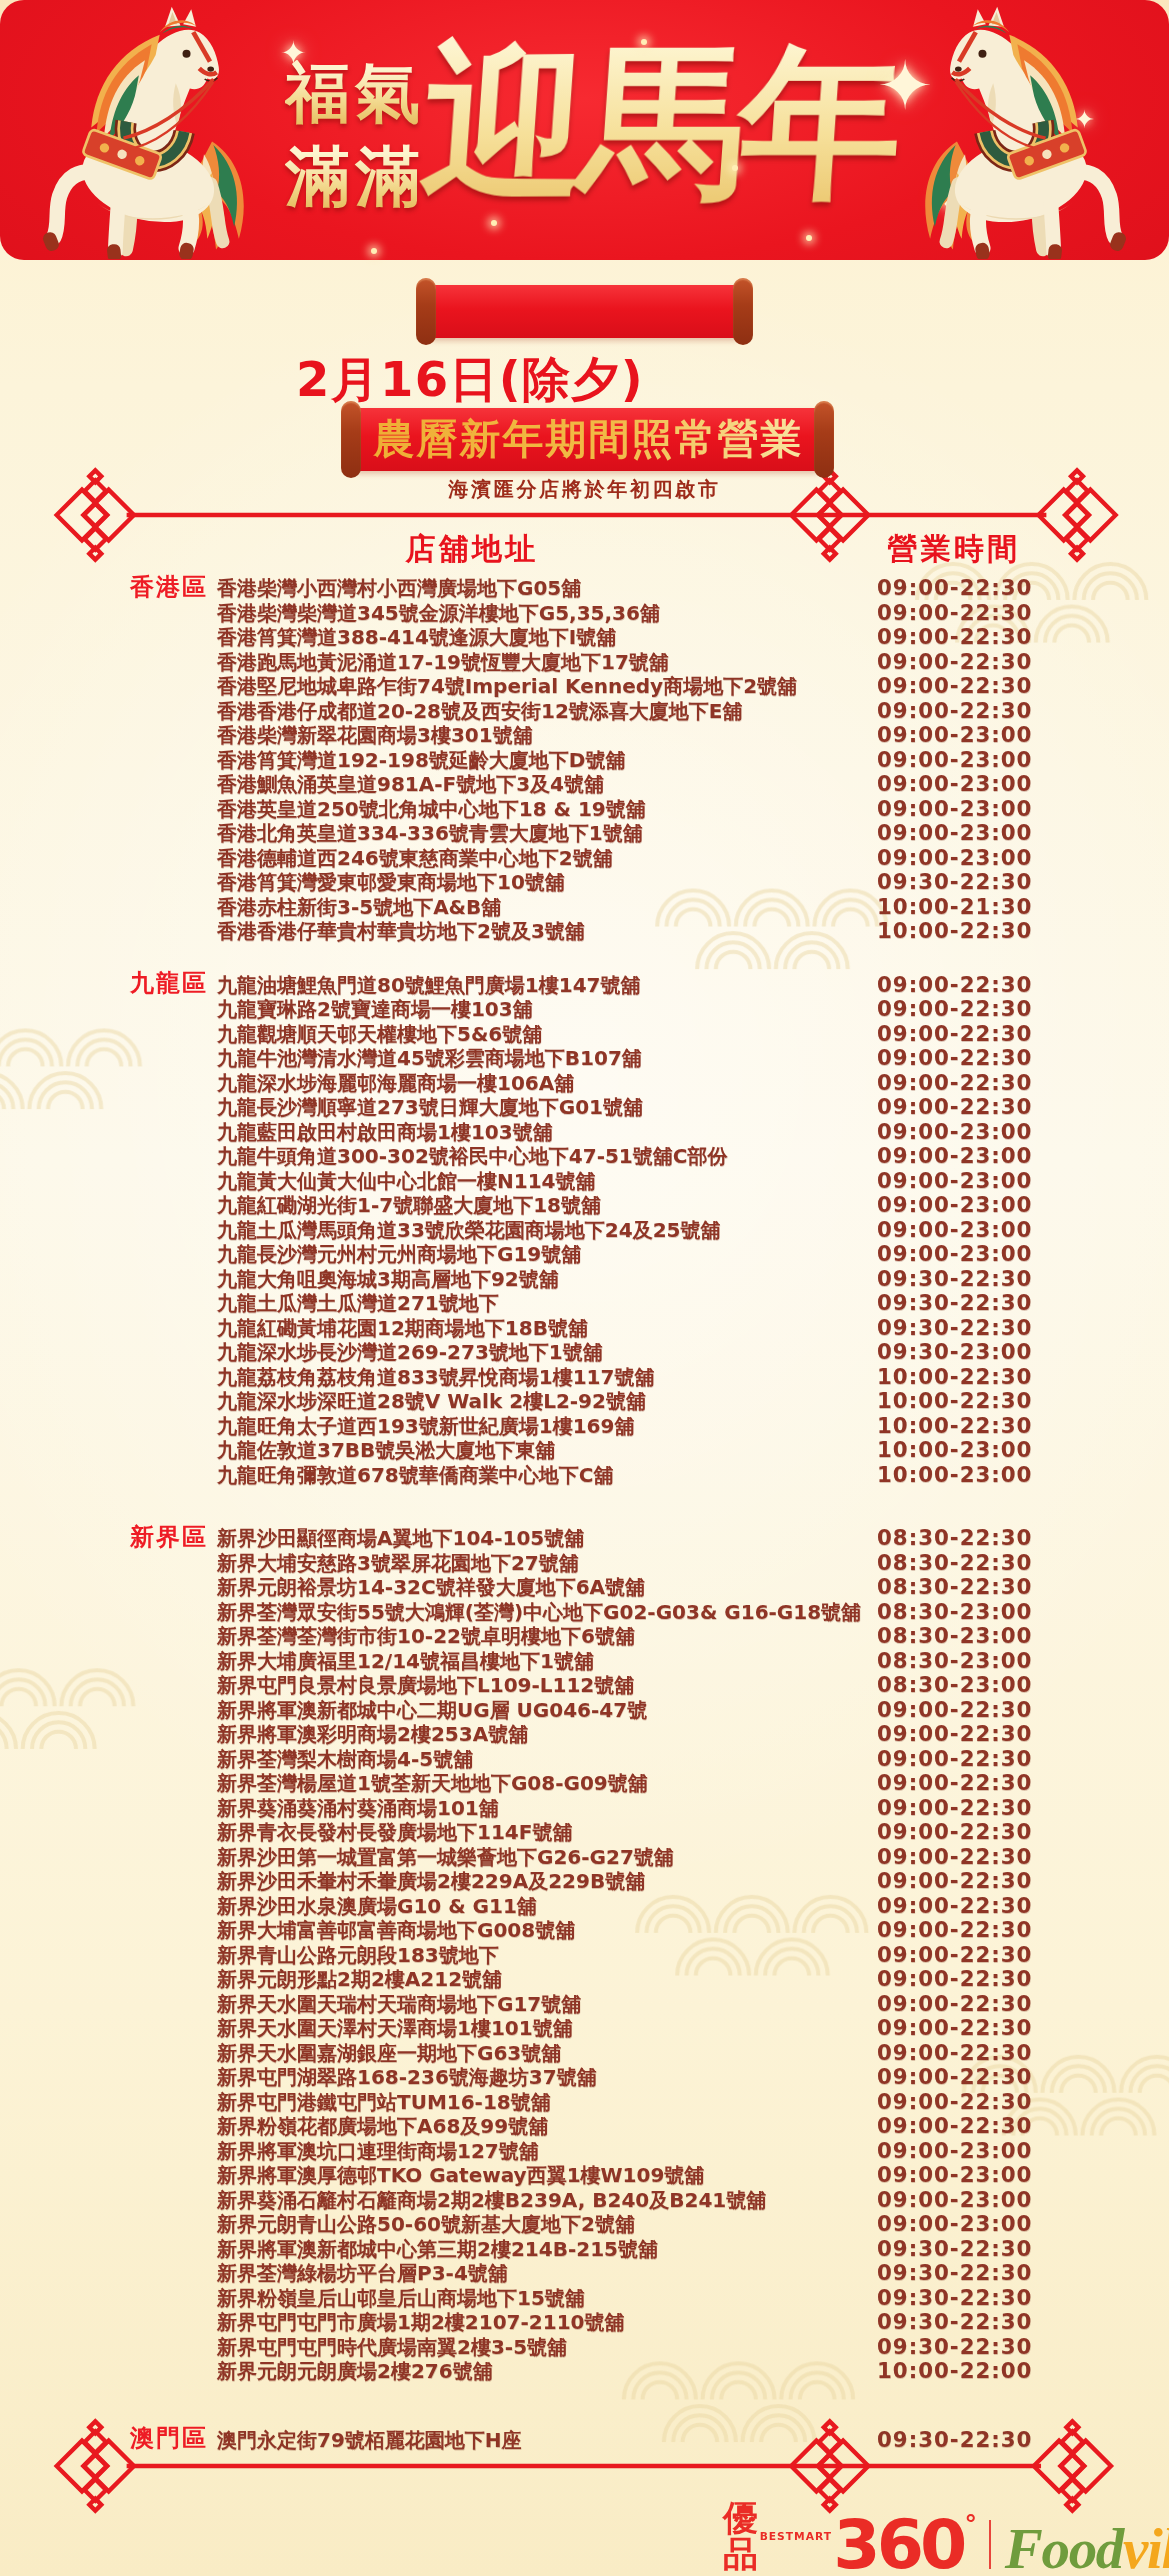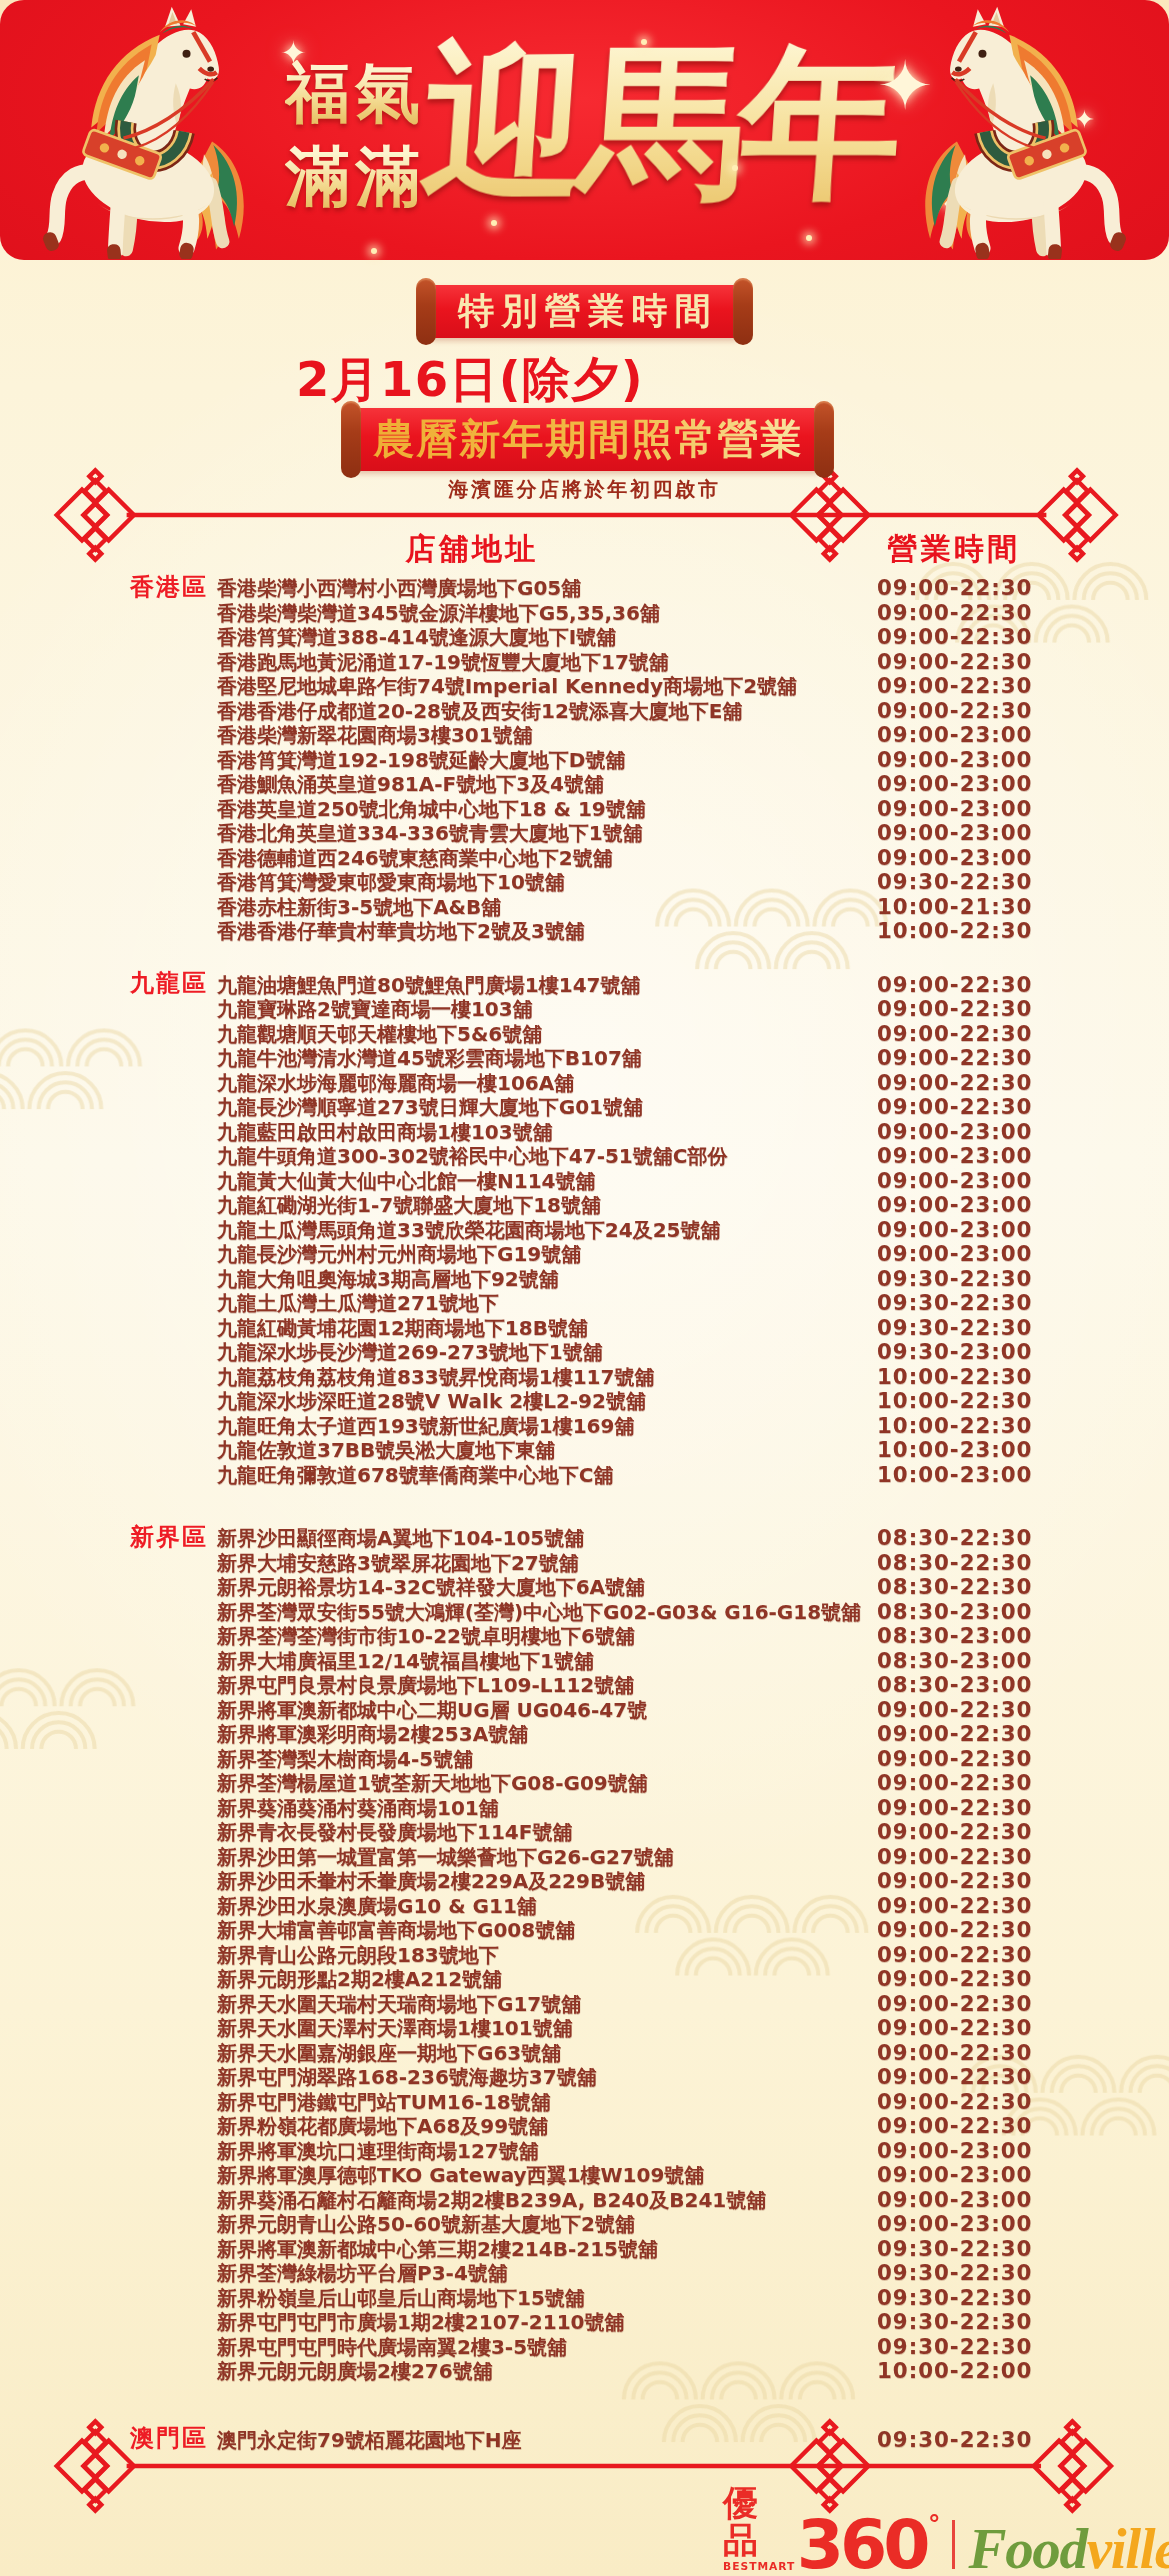--- a/index.html
+++ b/index.html
@@ -80,21 +80,21 @@
   .row { position:relative; height:24.5px; line-height:24.5px; white-space:nowrap; }
   .region-label { position:absolute; left:0; top:-1.3px; font-size:24px; font-weight:bold; color:#ee1c25; letter-spacing:2px; }
   .addr { display:block; margin-left:87px; font-size:20px; font-weight:bold; color:#8f3526;
     text-shadow:0.3px 0.7px 0 rgba(120,40,20,.25); }
   .time { position:absolute; left:747px; top:0; font-size:21.3px; font-weight:bold; color:#8f3526;
     letter-spacing:1px; text-shadow:0.3px 0.7px 0 rgba(120,40,20,.25); }
 
   
   .footer { position:absolute; z-index:3; left:723px; top:2498px; height:75px; display:flex; align-items:flex-end; }
   .bm { display:flex; align-items:flex-end; color:#ea2c26; }
-  .bm-stack { display:flex; flex-direction:column; align-items:center; margin-right:1.3px; }
+  .bm-stack { display:flex; flex-direction:row; align-items:center; margin-right:1.3px; }
   .bm-cn { font-size:35px; font-weight:bold; letter-spacing:1.3px; line-height:1.05; }
   .bm-sub { font-size:10.7px; font-weight:bold; letter-spacing:1px; margin-top:1.3px; }
   .bm-360 { font-size:68px; font-weight:bold; letter-spacing:-4px; line-height:.82; }
   .bm-deg { font-size:25px; font-weight:bold; vertical-align:top; line-height:1; position:relative; top:-36px; left:1.3px; letter-spacing:0; }
   .vline { width:2.7px; height:49px; background:#e8453c; margin:0 13.3px 4px 13.3px; }
   .fv { font-family:"Liberation Serif","DejaVu Serif",serif; font-style:italic; font-weight:bold;
     font-size:57px; line-height:.85; letter-spacing:-1.3px; }
   .fv-a { color:#6f9c3d; } .fv-b { color:#f4a71d; }
 </style>
 </head>
@@ -268,21 +268,20 @@
           <path d="M271,96 C280,105 290,107 297,102" stroke="#d93a26" stroke-width="7" fill="none"></path>
           <path d="M292,112 C250,160 200,190 158,200" stroke="#d93a26" stroke-width="5" fill="none"></path>
           <path d="M292,116 C256,170 216,202 176,214" stroke="#d93a26" stroke-width="3.5" fill="none"></path>
         </g>
       </svg>
     </div>
   </div>
 
   <div class="scroll" id="banner1">
     <span class="rod left"></span>
-    <span class="scroll-text">特別營業時間</span>
     <span class="rod right"></span>
   </div>
 
   <div class="date-line">2月16日(除夕)</div>
 
   <div class="scroll" id="banner2">
     <span class="rod left"></span>
     <span class="scroll-text">農曆新年期間照常營業</span>
     <span class="rod right"></span>
   </div>

